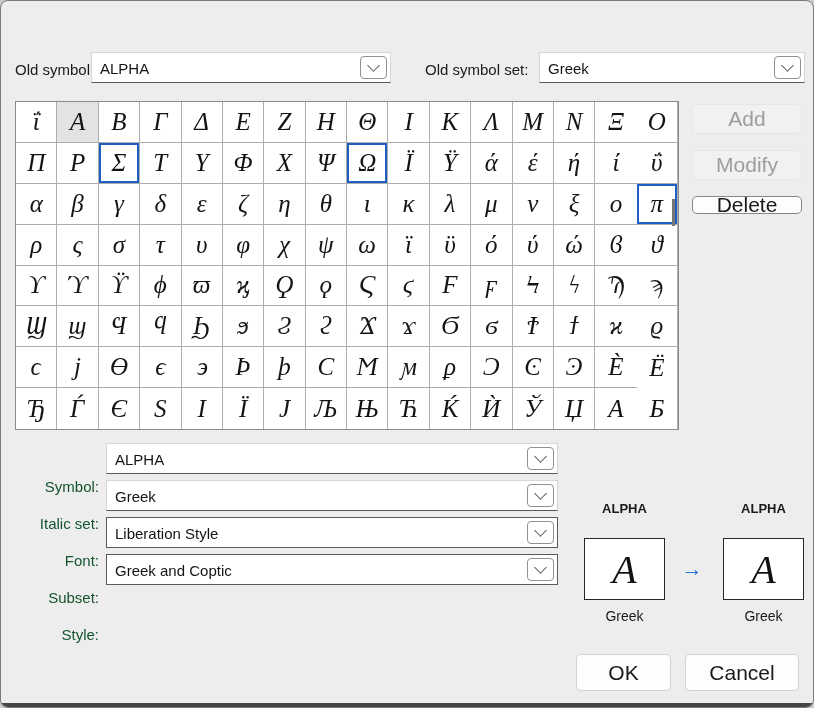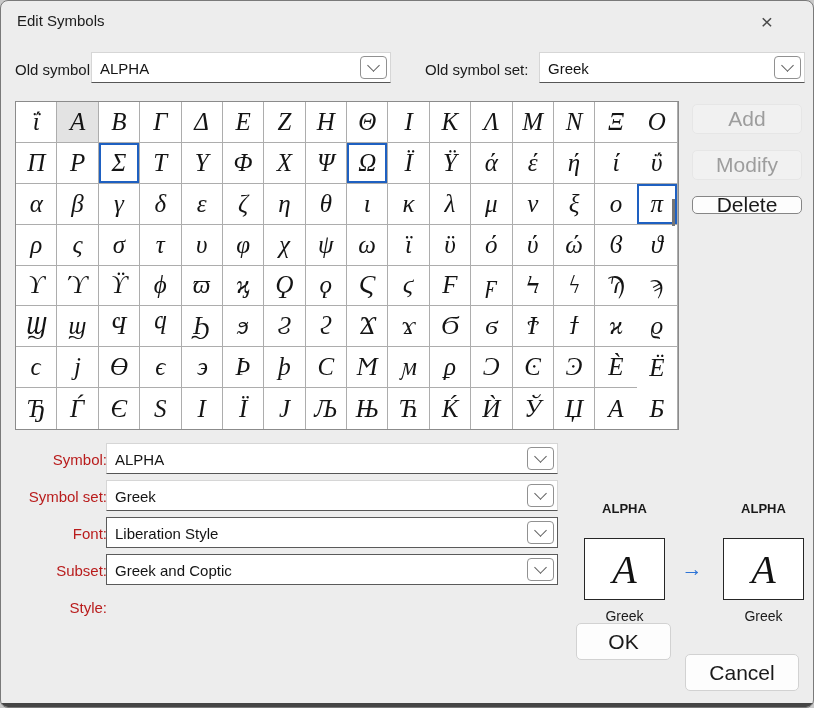--- a/index.html
+++ b/index.html
@@ -77,22 +77,22 @@
     position:absolute; background:#fdfdfd; border:1px solid #d2d2d2;
     border-radius:5px; font-size:21px; color:#1a1a1a;
     display:flex; align-items:center; justify-content:center;
     font-family:"Liberation Sans", sans-serif;
   }
   .btn.disabled { background:#f1f1f1; border-color:#e6e6e6; color:#9d9d9d; }
   .btn.dark-border { border-color:#868686; }
 
   
   .flabel {
-    position:absolute; left:8px; width:98px; text-align:right;
-    font-size:15px; color:#b91c1c;
+    position:absolute; left:0; width:98px; text-align:right;
+    font-size:15px; color:#14532d;margin-top:27px;
   }
 
   
   .pv-name { position:absolute; width:81px; text-align:center; font-size:13px; font-weight:600; color:#1a1a1a; }
   .pv-set  { position:absolute; width:81px; text-align:center; font-size:14px; color:#1a1a1a; }
   .pv-box {
     position:absolute; width:81px; height:62px; background:#fff;
     border:1px solid #262626;
     display:flex; align-items:center; justify-content:center;
     font-family:"Liberation Serif", serif; font-style:italic;
@@ -101,24 +101,20 @@
   .pv-arrow {
     position:absolute; width:32px; text-align:center;
     font-size:21px; color:var(--arrow-color,#2e74d6);
   }
 </style>
 </head>
 <body>
 
 <div class="window">
 
-  <div class="titlebar">
-    <div class="title">Edit Symbols</div>
-    <div class="close-btn">×</div>
-  </div>
 
   <span class="toplabel" style="left:14px; top:60px;">Old symbol:</span>
   <div class="combo" style="left:90px; top:51px; width:300px;">
     <span class="value">ALPHA</span>
     <span class="arrow-btn">
         <span class="chev"></span>
       </span>
   </div>
 
   <span class="toplabel" style="left:424px; top:60px;">Old symbol set:</span>
@@ -266,21 +262,21 @@
   <div class="btn dark-border" style="left:691px; top:195px; width:110px; height:18px;">Delete</div>
 
   <span class="flabel" style="top:450px;">Symbol:</span>
   <div class="combo" style="left:105px; top:442px; width:452px;">
     <span class="value">ALPHA</span>
     <span class="arrow-btn">
         <span class="chev"></span>
       </span>
   </div>
 
-  <span class="flabel" style="top:487px;">Symbol set:</span>
+  <span class="flabel" style="top:487px;">Italic set:</span>
   <div class="combo" style="left:105px; top:479px; width:452px;">
     <span class="value">Greek</span>
     <span class="arrow-btn">
         <span class="chev"></span>
       </span>
   </div>
 
   <span class="flabel" style="top:524px;padding-left:21px;">Font:</span>
   <div class="combo bordered" style="left:105px; top:516px; width:452px;">
     <span class="value">Liberation Style</span>
@@ -306,17 +302,17 @@
   <span class="pv-set" style="left:583px; top:607px;">Greek</span>
 
   <span class="pv-arrow" style="left:675px; top:556px;">→</span>
 
   <span class="pv-name" style="left:722px; top:500px;">ALPHA</span>
   <div class="pv-box" style="left:722px; top:537px;">
     <span>A</span>
   </div>
   <span class="pv-set" style="left:722px; top:607px;">Greek</span>
 
-  <div class="btn" style="left:575px; top:622px; width:95px; height:37px;">OK</div>
+  <div class="btn" style="left:575px; top:653px; width:95px; height:37px;">OK</div>
   <div class="btn" style="left:684px; top:653px; width:114px; height:37px;">Cancel</div>
 
   <div class="bottom-edge"></div>
 </div>
 
 </body></html>

